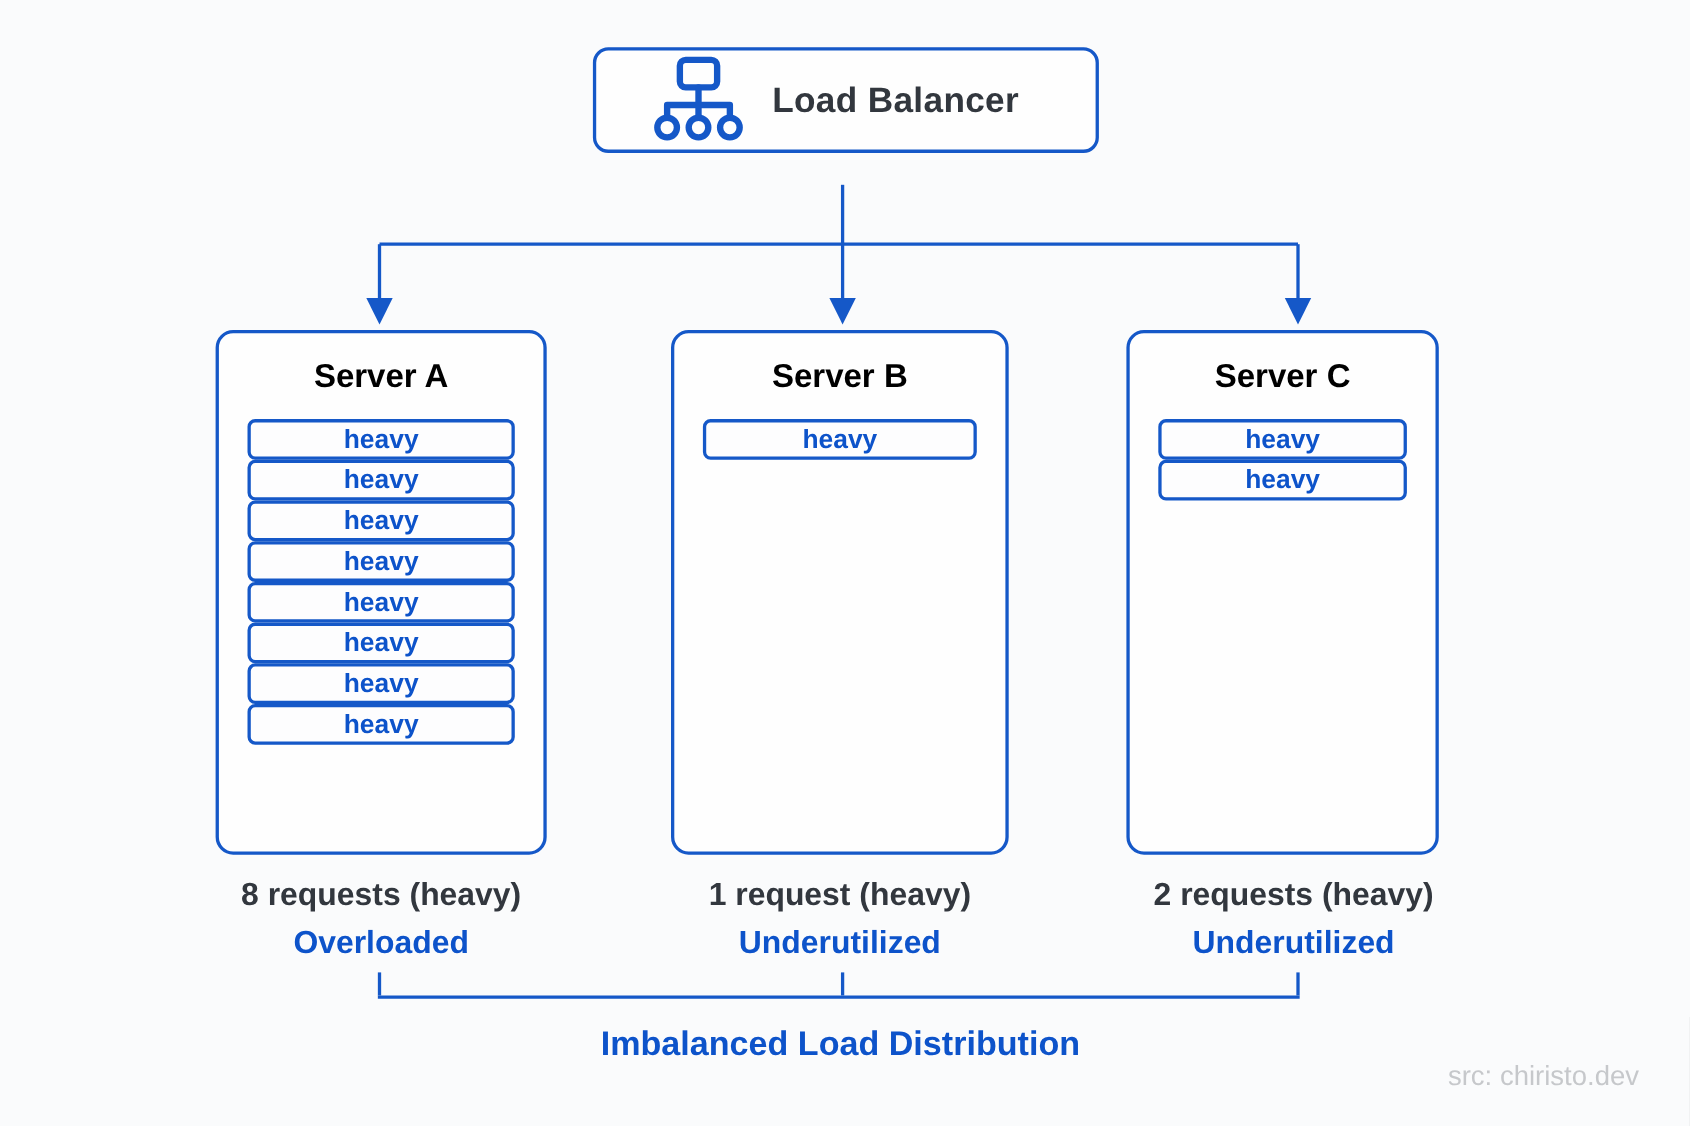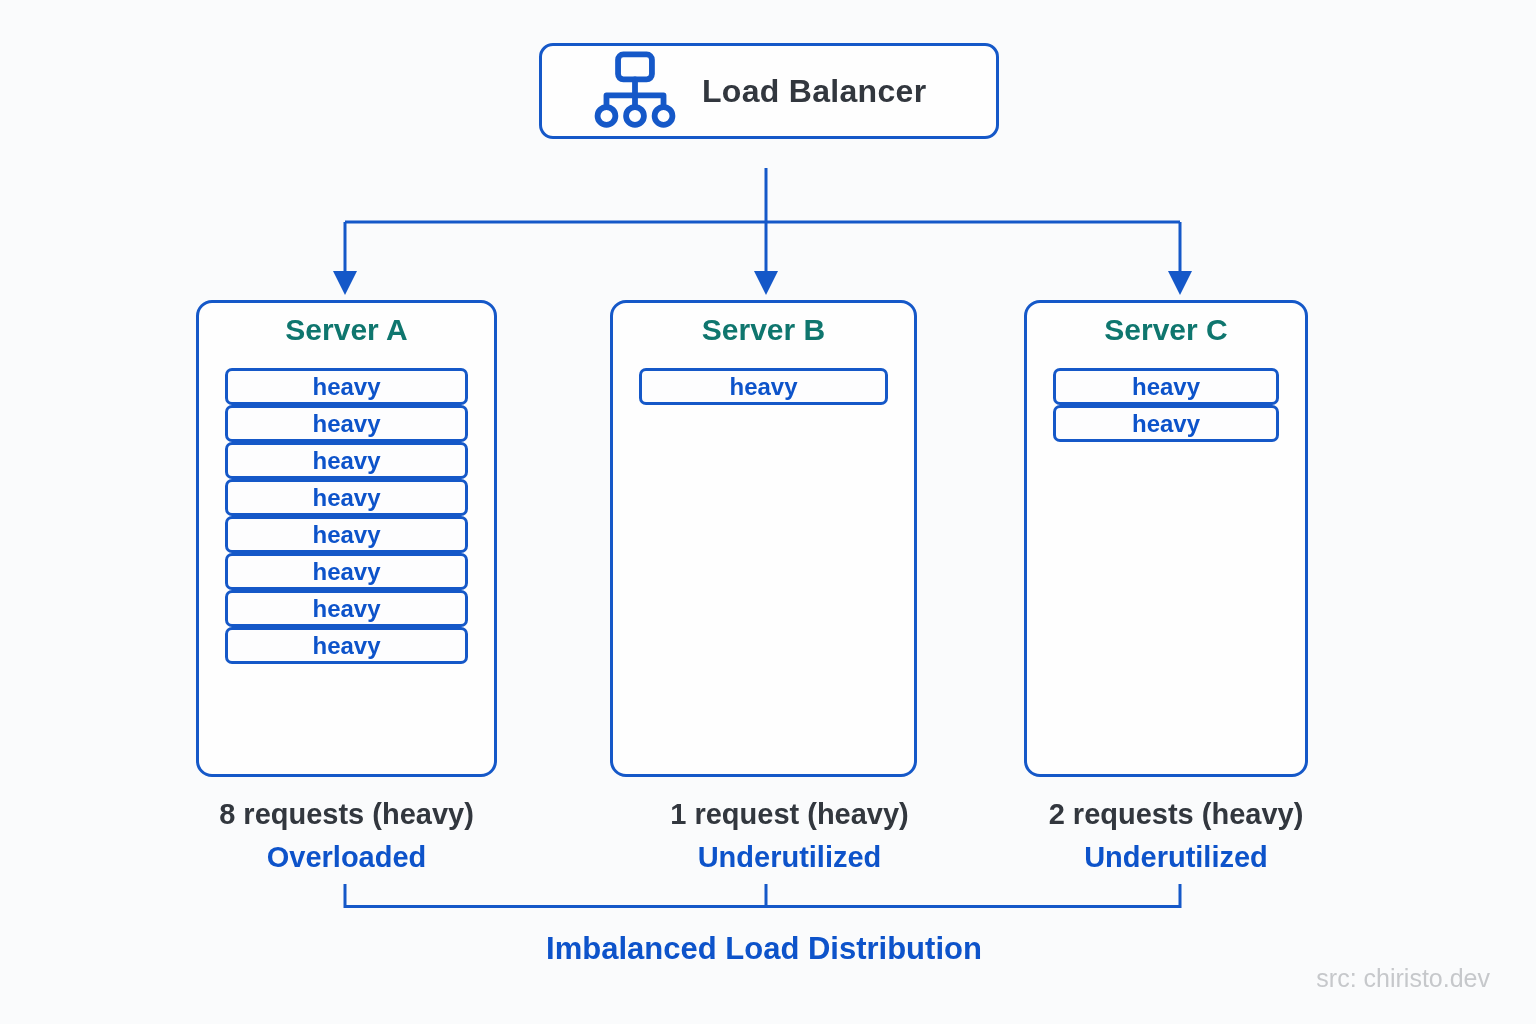--- a/index.html
+++ b/index.html
@@ -38,24 +38,24 @@
     font-weight: 700;
     color: #32373E;
     letter-spacing: 0.3px;
   }
   .server-node { border-radius: 16px; top: 300px; height: 477px; }
   .server-a { left: 196px; width: 301px; }
   .server-b { left: 610px; width: 307px; }
   .server-c { left: 1024px; width: 284px; }
   .server-title {
     text-align: center;
-    margin-top: 10px;
+    margin-top: 23px;
     font-size: 30px;
     font-weight: 700;
-    color: #0f766e;
+    color: #000000;
   }
   .req-list {
     margin: 21px 26px 0;
     display: flex;
     flex-direction: column;
   }
   .req-item {
     height: 37px;
     border: 3px solid #1558C8;
     border-radius: 7px;
@@ -75,21 +75,21 @@
     font-weight: 700;
     color: #32373E;
   }
   .status-label {
     top: 841px;
     font-size: 29px;
     font-weight: 700;
     color: #0D53CA;
   }
   .col-a { left: 196px; width: 301px; }
-  .col-b { left: 636px; width: 307px; }
+  .col-b { left: 610px; width: 307px; }
   .col-c { left: 1024px; width: 304px; }
   .caption {
     position: absolute;
     left: 346px; top: 931px;
     width: 836px;
     text-align: center;
     font-size: 31px;
     font-weight: 700;
     color: #0D53CA;
   }

